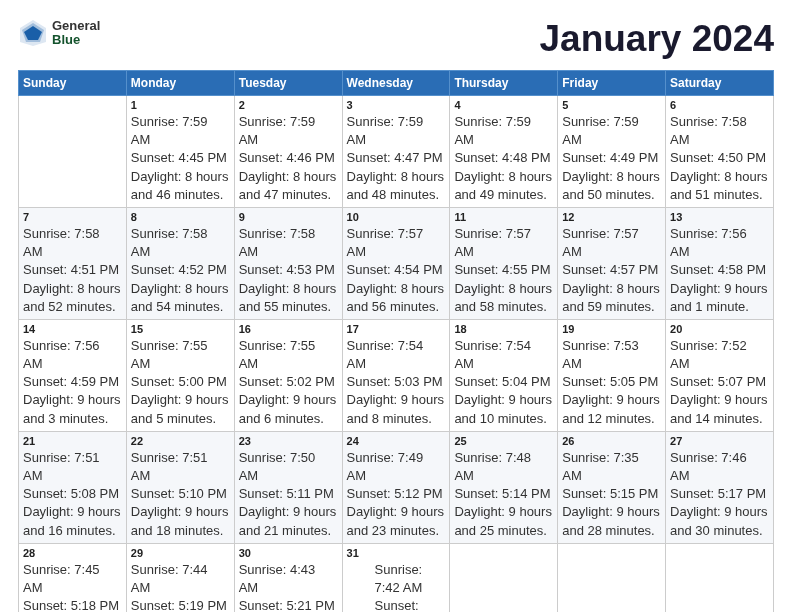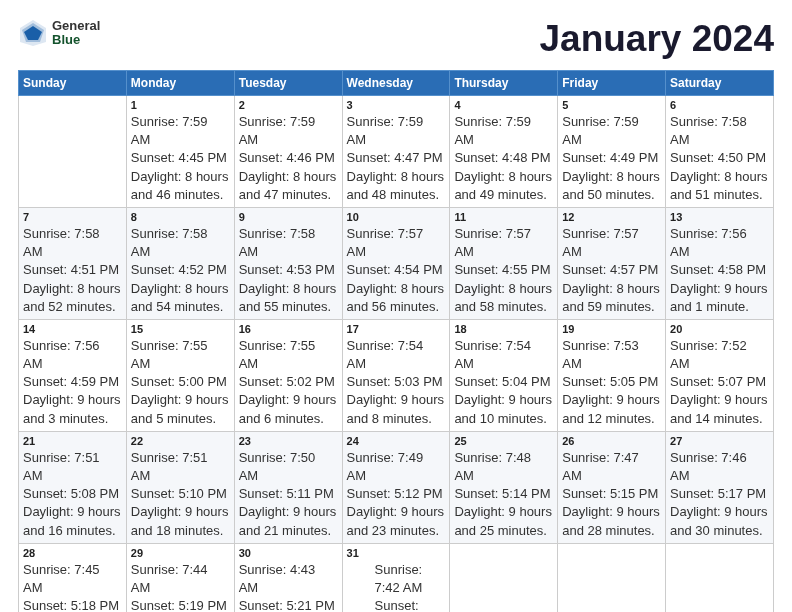--- a/index.html
+++ b/index.html
@@ -308,21 +308,21 @@
           </td>
           <td>
             <span class="day-number">25</span>
             <div class="day-info" style="white-space: pre-line;">Sunrise: 7:48 AM
 Sunset: 5:14 PM
 Daylight: 9 hours
 and 25 minutes.</div>
           </td>
           <td>
             <span class="day-number">26</span>
-            <div class="day-info" style="white-space: pre-line;">Sunrise: 7:47 AM
+            <div class="day-info" style="white-space: pre-line;">Sunrise: 7:35 AM
 Sunset: 5:15 PM
 Daylight: 9 hours
 and 28 minutes.</div>
           </td>
           <td>
             <span class="day-number">27</span>
             <div class="day-info" style="white-space: pre-line;">Sunrise: 7:46 AM
 Sunset: 5:17 PM
 Daylight: 9 hours
 and 30 minutes.</div>

